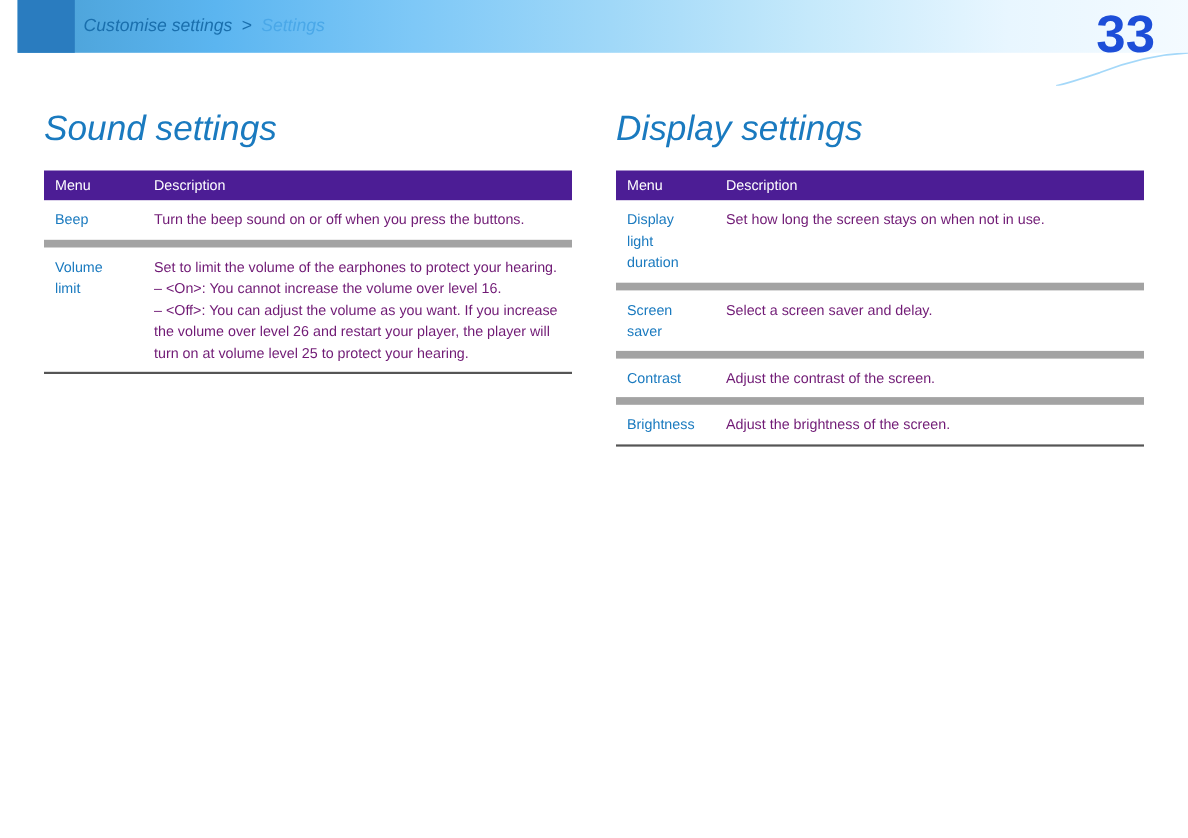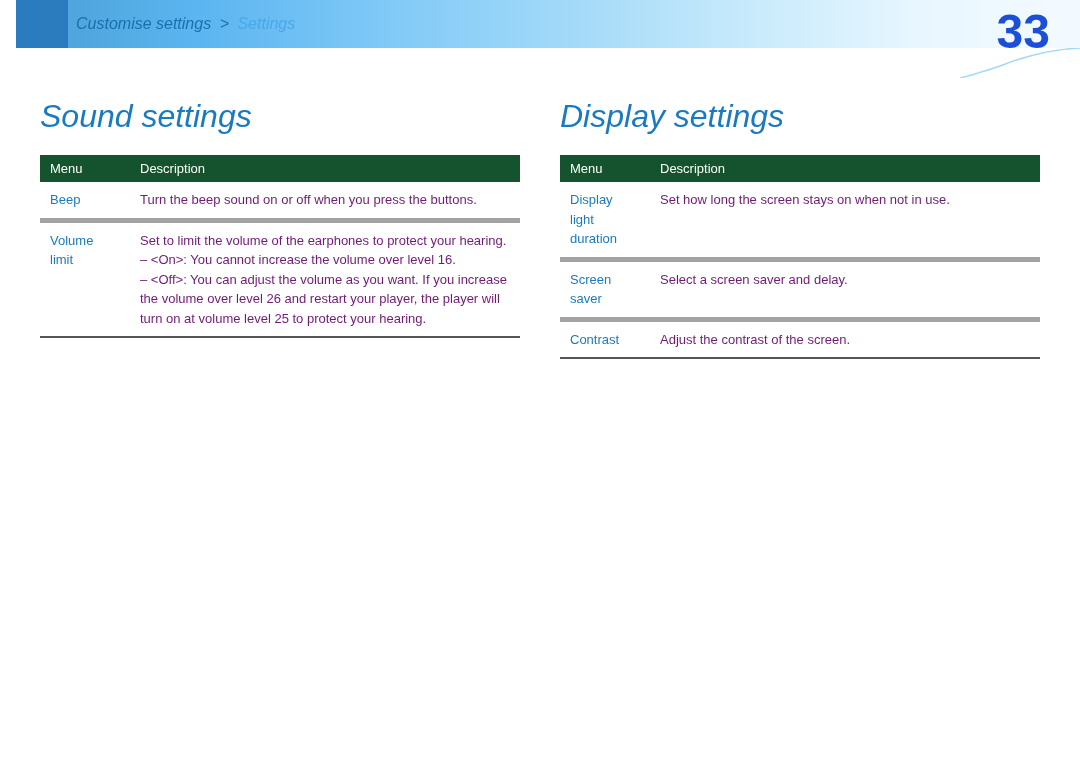--- a/index.html
+++ b/index.html
@@ -99,36 +99,36 @@
     }
 
     
     .settings-table {
       width: 100%;
       border-collapse: collapse;
       font-size: 13px;
     }
 
     .settings-table thead tr {
-      background: #14532d;
+      background: #4c1d95;
     }
 
     .settings-table thead th {
       color: #fff;
       font-weight: normal;
       padding: 6px 10px;
       text-align: left;
     }
 
     .settings-table thead th:first-child {
       width: 90px;
     }
 
     .settings-table tbody tr {
-      border-bottom: 5px solid #a3a3a3;
+      border-bottom: 7px solid #a3a3a3;
     }
 
     .settings-table tbody tr:last-child {
       border-bottom: 2px solid #555;
     }
 
     .settings-table td {
       padding: 8px 10px;
       vertical-align: top;
       color: #333;
@@ -205,17 +205,21 @@
           <td class="desc-cell">Set how long the screen stays on when not in use.</td>
         </tr>
         <tr>
           <td class="menu-cell">Screen saver</td>
           <td class="desc-cell">Select a screen saver and delay.</td>
         </tr>
         <tr>
           <td class="menu-cell">Contrast</td>
           <td class="desc-cell">Adjust the contrast of the screen.</td>
         </tr>
+        <tr>
+          <td class="menu-cell">Brightness</td>
+          <td class="desc-cell">Adjust the brightness of the screen.</td>
+        </tr>
       </tbody>
     </table>
   </div>
 
 </div>
 
 </body></html>

